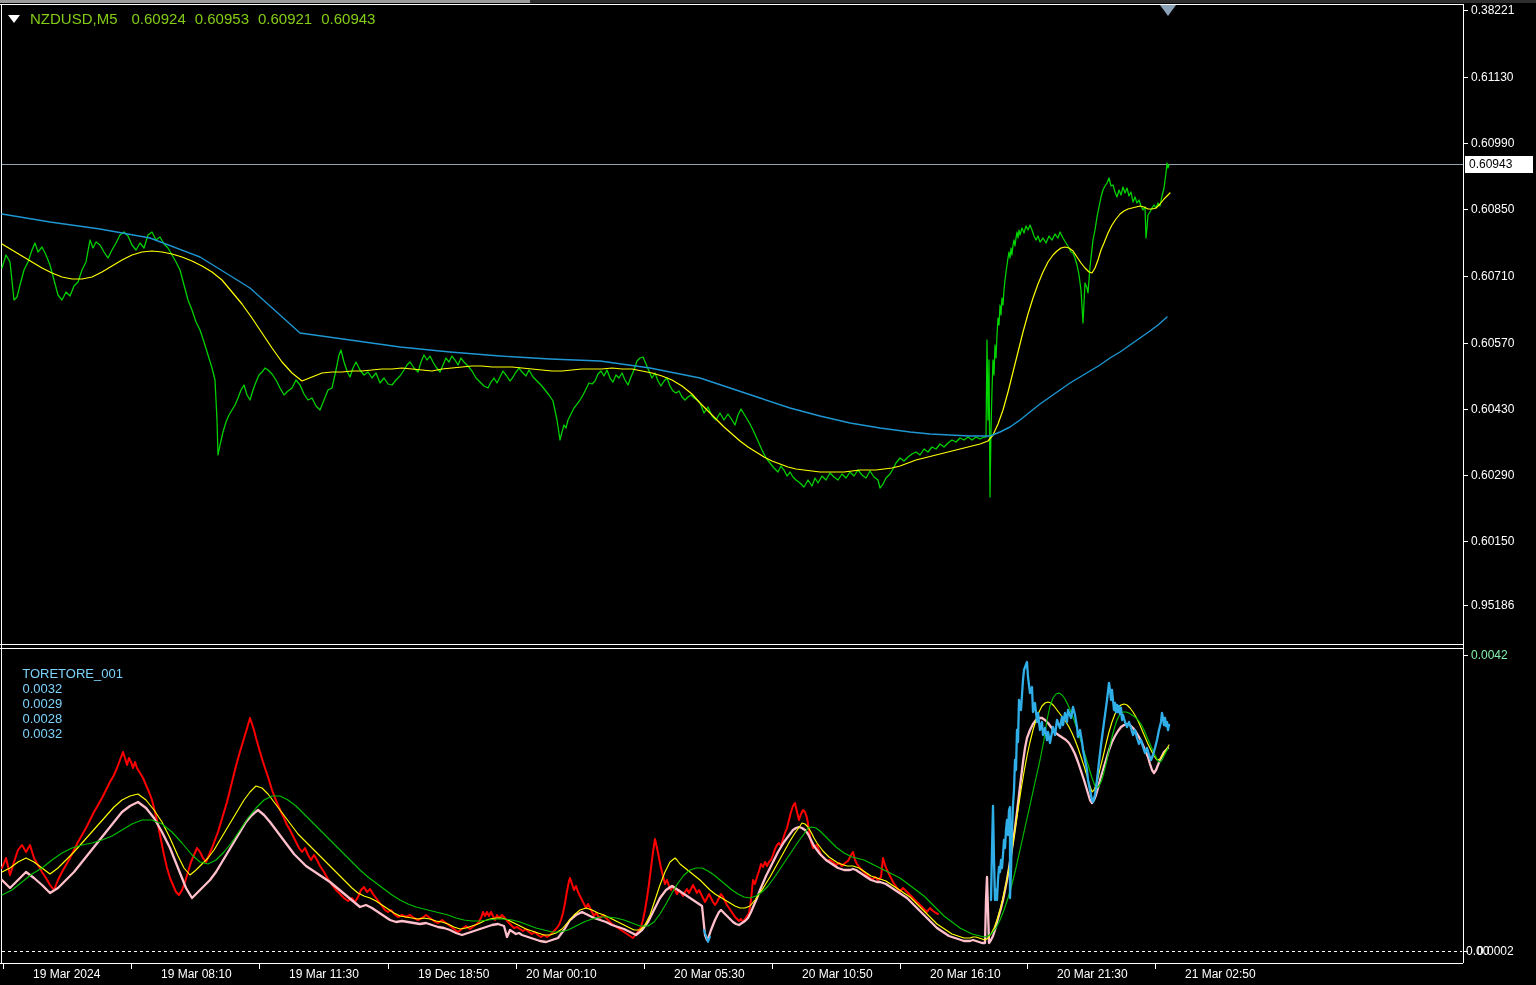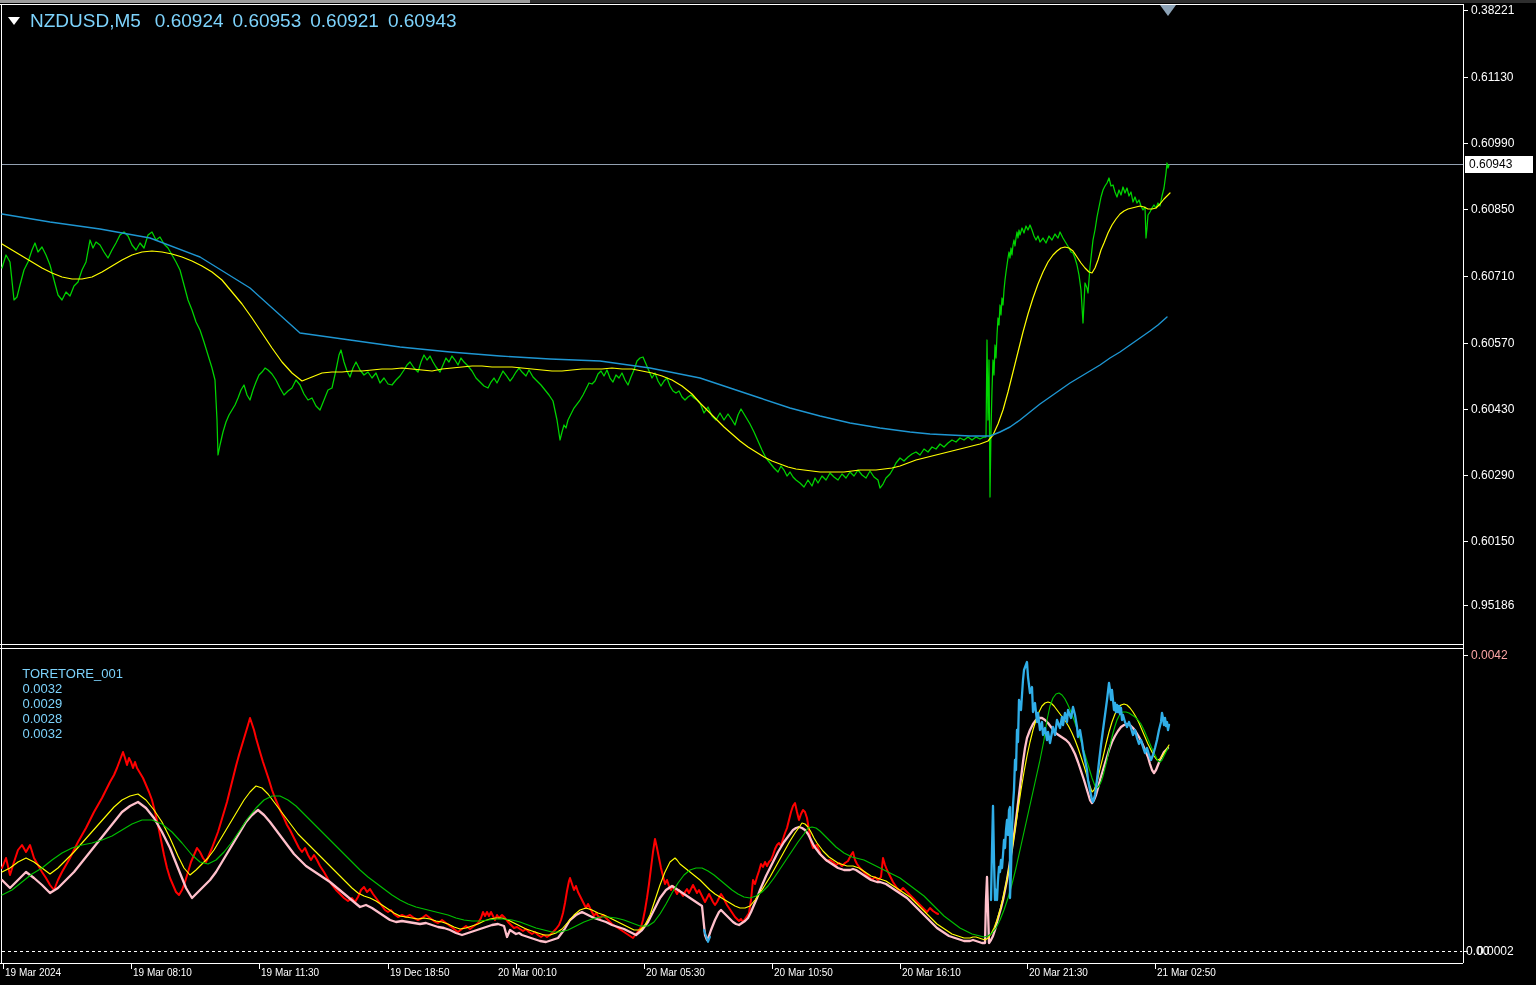--- a/index.html
+++ b/index.html
@@ -1,34 +1,34 @@
 <!DOCTYPE html>
 <html><head>
 <meta charset="utf-8">
 <style>
   html,body{margin:0;padding:0;background:#000;}
   .stage{position:relative;width:1536px;height:985px;background:#000;overflow:hidden;
          font-family:"Liberation Sans",sans-serif;}
   .top-strip{position:absolute;left:0;top:0;width:1536px;height:3px;background:#2e2e2e;}
   .top-strip-light{position:absolute;left:0;top:0;width:530px;height:3px;background:#9c9c9c;}
   .chart-svg{position:absolute;left:0;top:0;}
-  .hdr{position:absolute;left:8px;top:10px;color:#7dd3fc;font-size:19px;display:flex;align-items:center;white-space:pre;}
+  .hdr{position:absolute;left:8px;top:10px;color:#84cc16;font-size:15px;display:flex;align-items:center;white-space:pre;}
   .hdr .tri{width:0;height:0;border-left:6px solid transparent;border-right:6px solid transparent;
             border-top:8px solid #fff;margin-right:10px;}
   .hdr .sym{margin-right:14px;}
   .hdr .val{margin-right:9px;}
   .shift-marker{position:absolute;left:1160px;top:5px;width:0;height:0;
       border-left:8px solid transparent;border-right:8px solid transparent;border-top:11px solid #8ca2b6;}
   .ind-hdr{position:absolute;left:8px;top:651px;color:#7dd3fc;font-size:13px;white-space:pre;}
   .ind-hdr span{margin-right:9px;}
   .pa-label{position:absolute;left:1471px;color:#fff;font-size:12px;transform:translateY(-50%);white-space:nowrap;}
-  .ta-label{position:absolute;top:967px;color:#fff;font-size:10px;white-space:nowrap;}
+  .ta-label{position:absolute;top:967px;color:#fff;font-size:12px;white-space:nowrap;margin-left:28px;}
   .cur-price{position:absolute;left:1465px;top:156px;width:68px;height:17px;background:#fff;color:#000;
       font-size:12px;line-height:17px;padding-left:4px;box-sizing:border-box;}
-  .sub-top-label{position:absolute;left:1471px;top:655px;transform:translateY(-50%);color:#fca5a5;font-size:12px;}
+  .sub-top-label{position:absolute;left:1471px;top:655px;transform:translateY(-50%);color:#86efac;font-size:12px;}
   .sub-bot-a{position:absolute;left:1466px;top:951px;transform:translateY(-50%);color:#fff;font-size:12px;}
   .sub-bot-b{position:absolute;left:1477px;top:951px;transform:translateY(-50%);color:#fff;font-size:12px;}
 </style>
 </head>
 <body>
 
 <div class="stage">
 
   <div class="top-strip">
     <div class="top-strip-light"></div>

